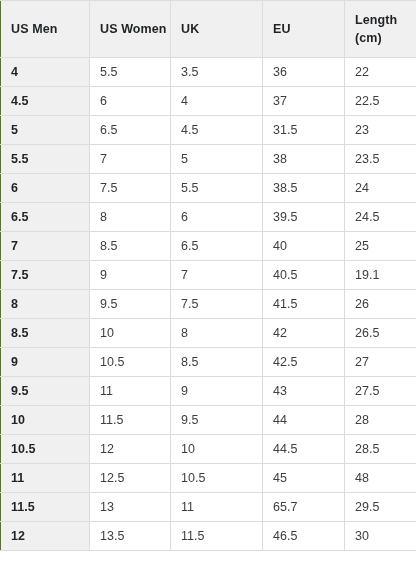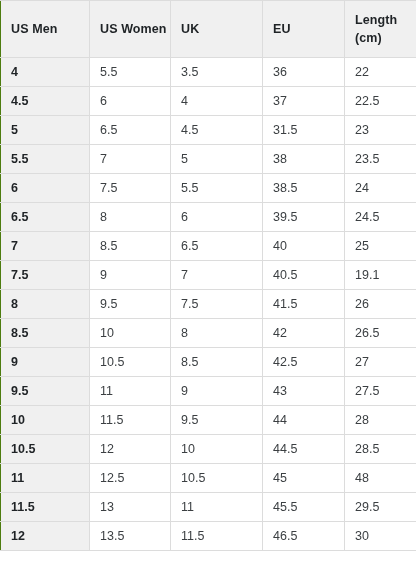--- a/index.html
+++ b/index.html
@@ -205,21 +205,21 @@
         <td class="first-col">11</td>
         <td>12.5</td>
         <td>10.5</td>
         <td>45</td>
         <td>48</td>
       </tr>
       <tr>
         <td class="first-col">11.5</td>
         <td>13</td>
         <td>11</td>
-        <td>45.5</td>
+        <td>65.7</td>
         <td>29.5</td>
       </tr>
       <tr>
         <td class="first-col">12</td>
         <td>13.5</td>
         <td>11.5</td>
         <td>46.5</td>
         <td>30</td>
       </tr>
     </tbody>

